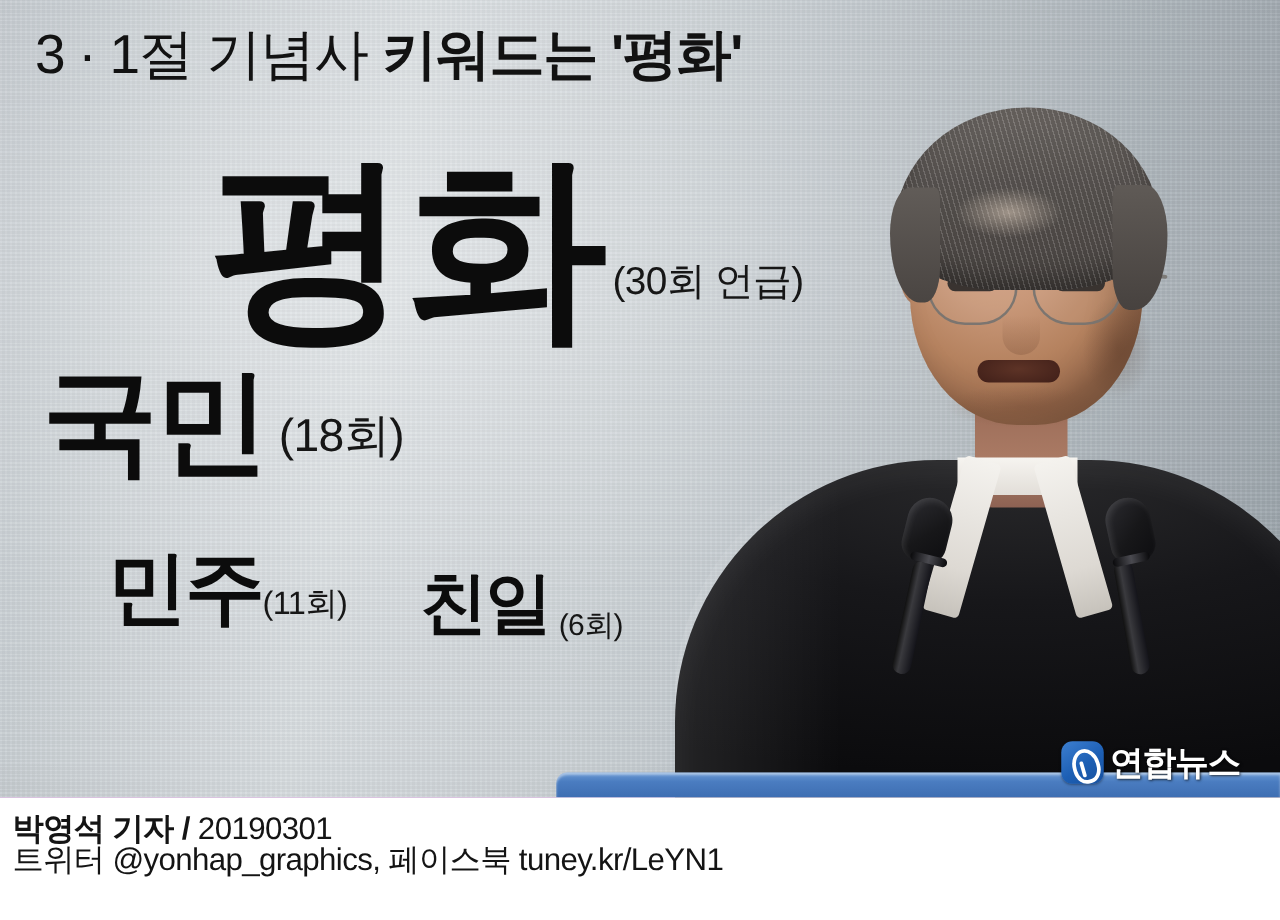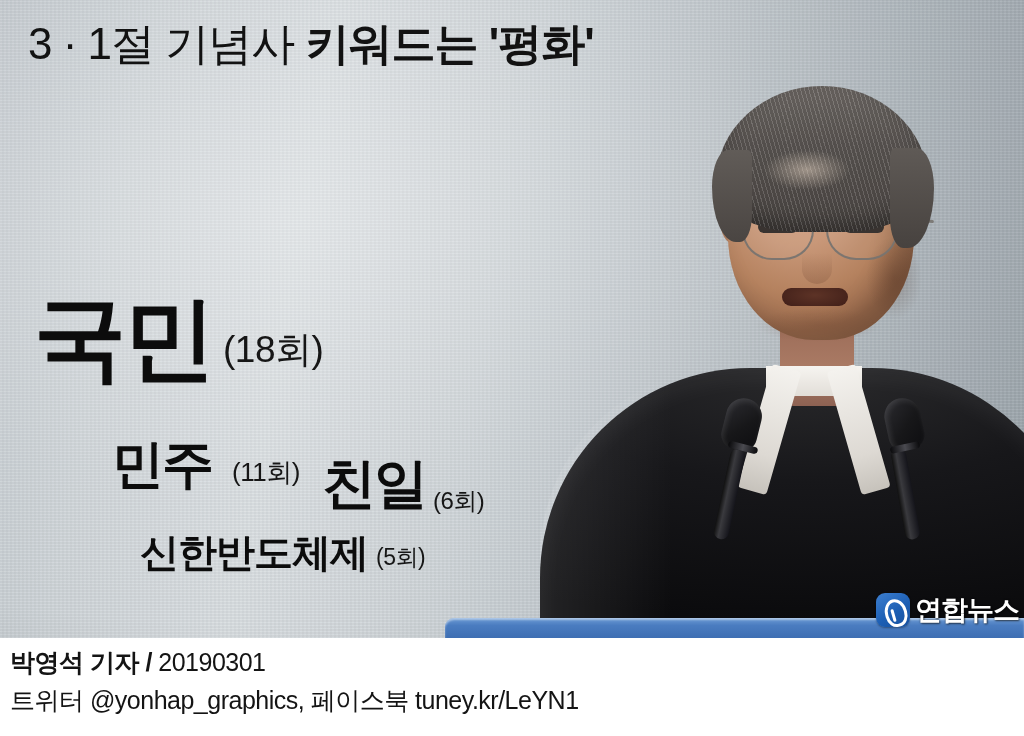--- a/index.html
+++ b/index.html
@@ -118,24 +118,24 @@
 
   .wc-people  { left: 34px;  top: 292px; }
   .wc-people .wc-word  { font-size: 92px; }
   .wc-people .wc-count { font-size: 37px; vertical-align: 8px; margin-left: 9px; }
 
   .wc-indep   { left: 316px; top: 318px; }
   .wc-indep .wc-word  { font-size: 98px; }
   .wc-indep .wc-count { font-size: 29px; vertical-align: -14px; margin-left: 5px; }
 
   .wc-demo    { left: 86px;  top: 438px; }
-  .wc-demo .wc-word  { font-size: 52px; margin-left: 26px; }
-  .wc-demo .wc-count { font-size: 26px; vertical-align: 1px; margin-left: 20px; text-align: right; }
-
-  .wc-chinil  { left: 322px; top: 456px; }
+  .wc-demo .wc-word  { font-size: 64px; }
+  .wc-demo .wc-count { font-size: 26px; vertical-align: 1px; margin-left: 0; text-align: right; }
+
+  .wc-chinil  { left: 336px; top: 456px; }
   .wc-chinil .wc-word  { font-size: 54px; }
   .wc-chinil .wc-count { font-size: 24px; vertical-align: -7px; margin-left: 7px; }
 
   .wc-regime  { left: 140px; top: 533px; }
   .wc-regime .wc-word  { font-size: 39px; letter-spacing: -1px; }
   .wc-regime .wc-count { font-size: 23px; vertical-align: 1px; margin-left: 8px; }
 
   
   .speaker {
     position: absolute;
@@ -424,21 +424,21 @@
     width: 579px;
     height: 22px;
     background: linear-gradient(180deg, #6b9ad4 0%, #4a7cc0 34%, #3c6cb0 100%);
     border-radius: 9px 0 0 0;
     box-shadow: inset 0 2px 2px rgba(255,255,255,0.45);
   }
 
   
   .logo {
     position: absolute;
-    left: 876px;
+    left: 849px;
     top: 592px;
     display: flex;
     align-items: center;
     gap: 5px;
   }
   .logo-mark {
     position: relative;
     width: 34px;
     height: 34px;
     border-radius: 9px;
@@ -482,21 +482,21 @@
     height: 98px;
     background: #ffffff;
   }
   .footer-line {
     position: absolute;
     left: 10px;
     color: #141414;
     white-space: nowrap;
   }
   .footer-line-1 { top: 8px;  font-size: 25px; font-weight: 700; letter-spacing: -0.5px; }
-  .footer-line-2 { top: 46px; font-size: 25px; font-weight: 400; letter-spacing: -0.5px; }
+  .footer-line-2 { top: 33px; font-size: 25px; font-weight: 400; letter-spacing: -0.5px; }
   .footer-line-1 .num { font-weight: 400; }
 </style>
 </head>
 <body>
 
 <div id="infographic">
 
   <div class="stage">
 
     <div class="backdrop"></div>
@@ -544,37 +544,37 @@
     </div>
 
     <div class="podium"></div>
 
     <div class="headline">
       <span class="hl-light">3 · 1절 기념사 </span><span class="hl-bold">키워드는 '평화'</span>
     </div>
 
     <div class="wordcloud">
 
+      <div class="wc-item wc-peace">
+        <span class="wc-word">평화</span><span class="wc-count">(30회 언급)</span>
+      </div>
 
       <div class="wc-item wc-people">
         <span class="wc-word">국민</span><span class="wc-count">(18회)</span>
       </div>
 
 
       <div class="wc-item wc-demo">
         <span class="wc-word">민주</span><span class="wc-count">(11회)</span>
       </div>
 
       <div class="wc-item wc-chinil">
         <span class="wc-word">친일</span><span class="wc-count">(6회)</span>
       </div>
 
-      <div class="wc-item wc-regime">
-        <span class="wc-word">신한반도체제</span><span class="wc-count">(5회)</span>
-      </div>
 
     </div>
 
     <div class="logo">
       <span class="logo-mark"></span>
       <span class="logo-text">연합뉴스</span>
     </div>
 
   </div>
 

